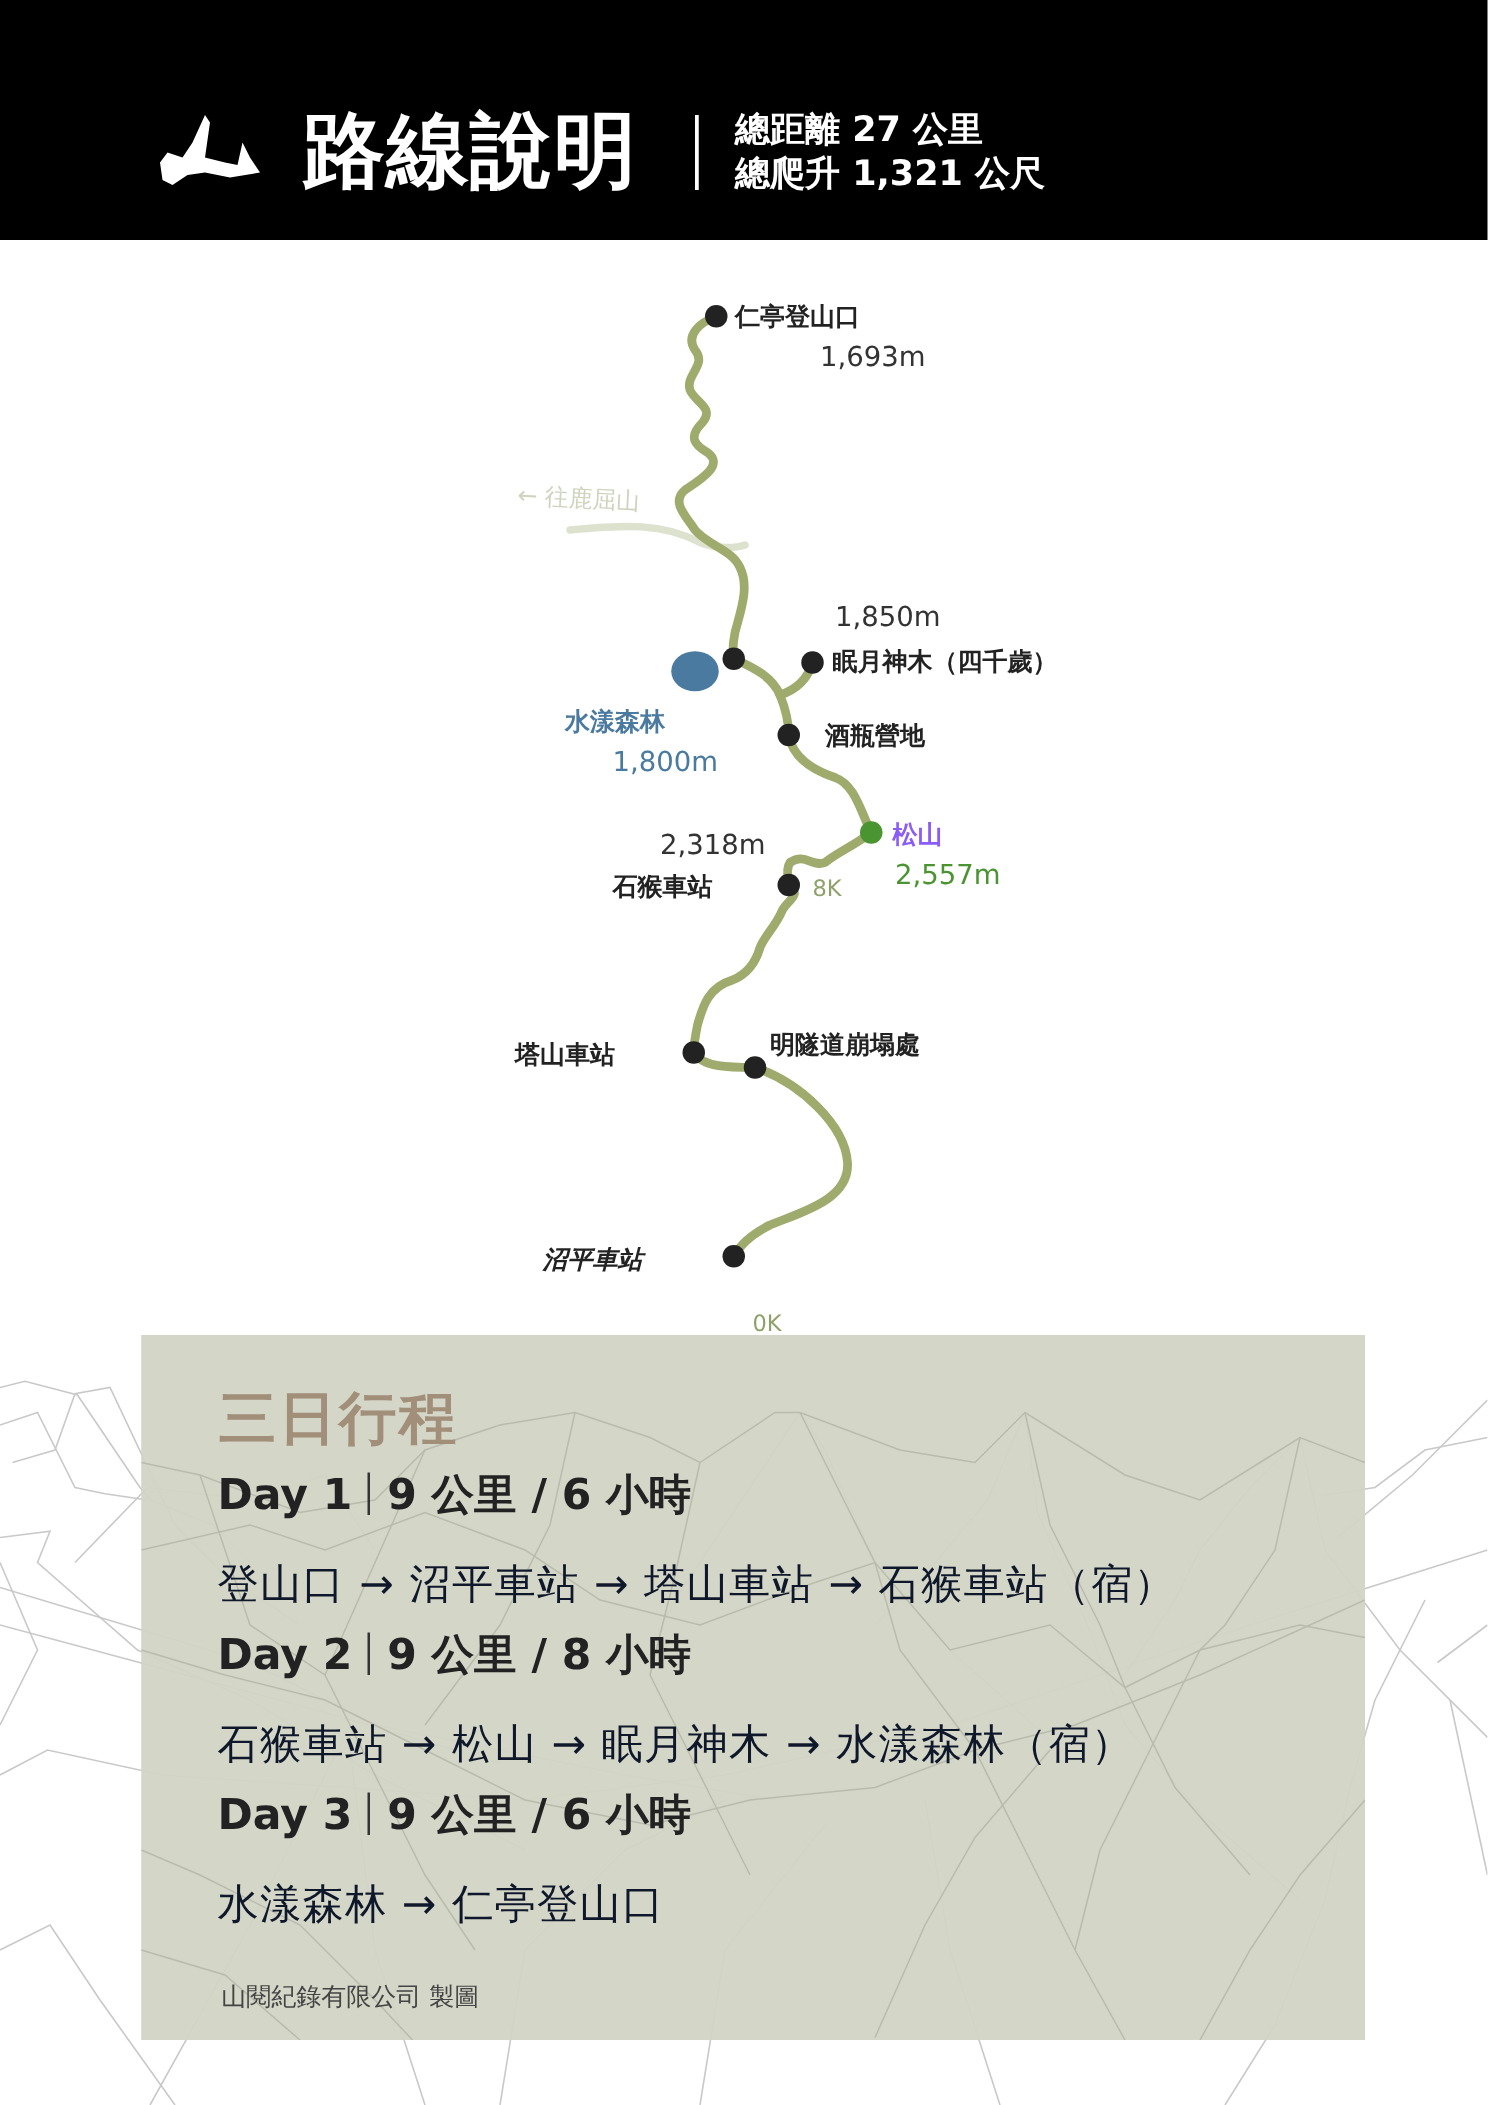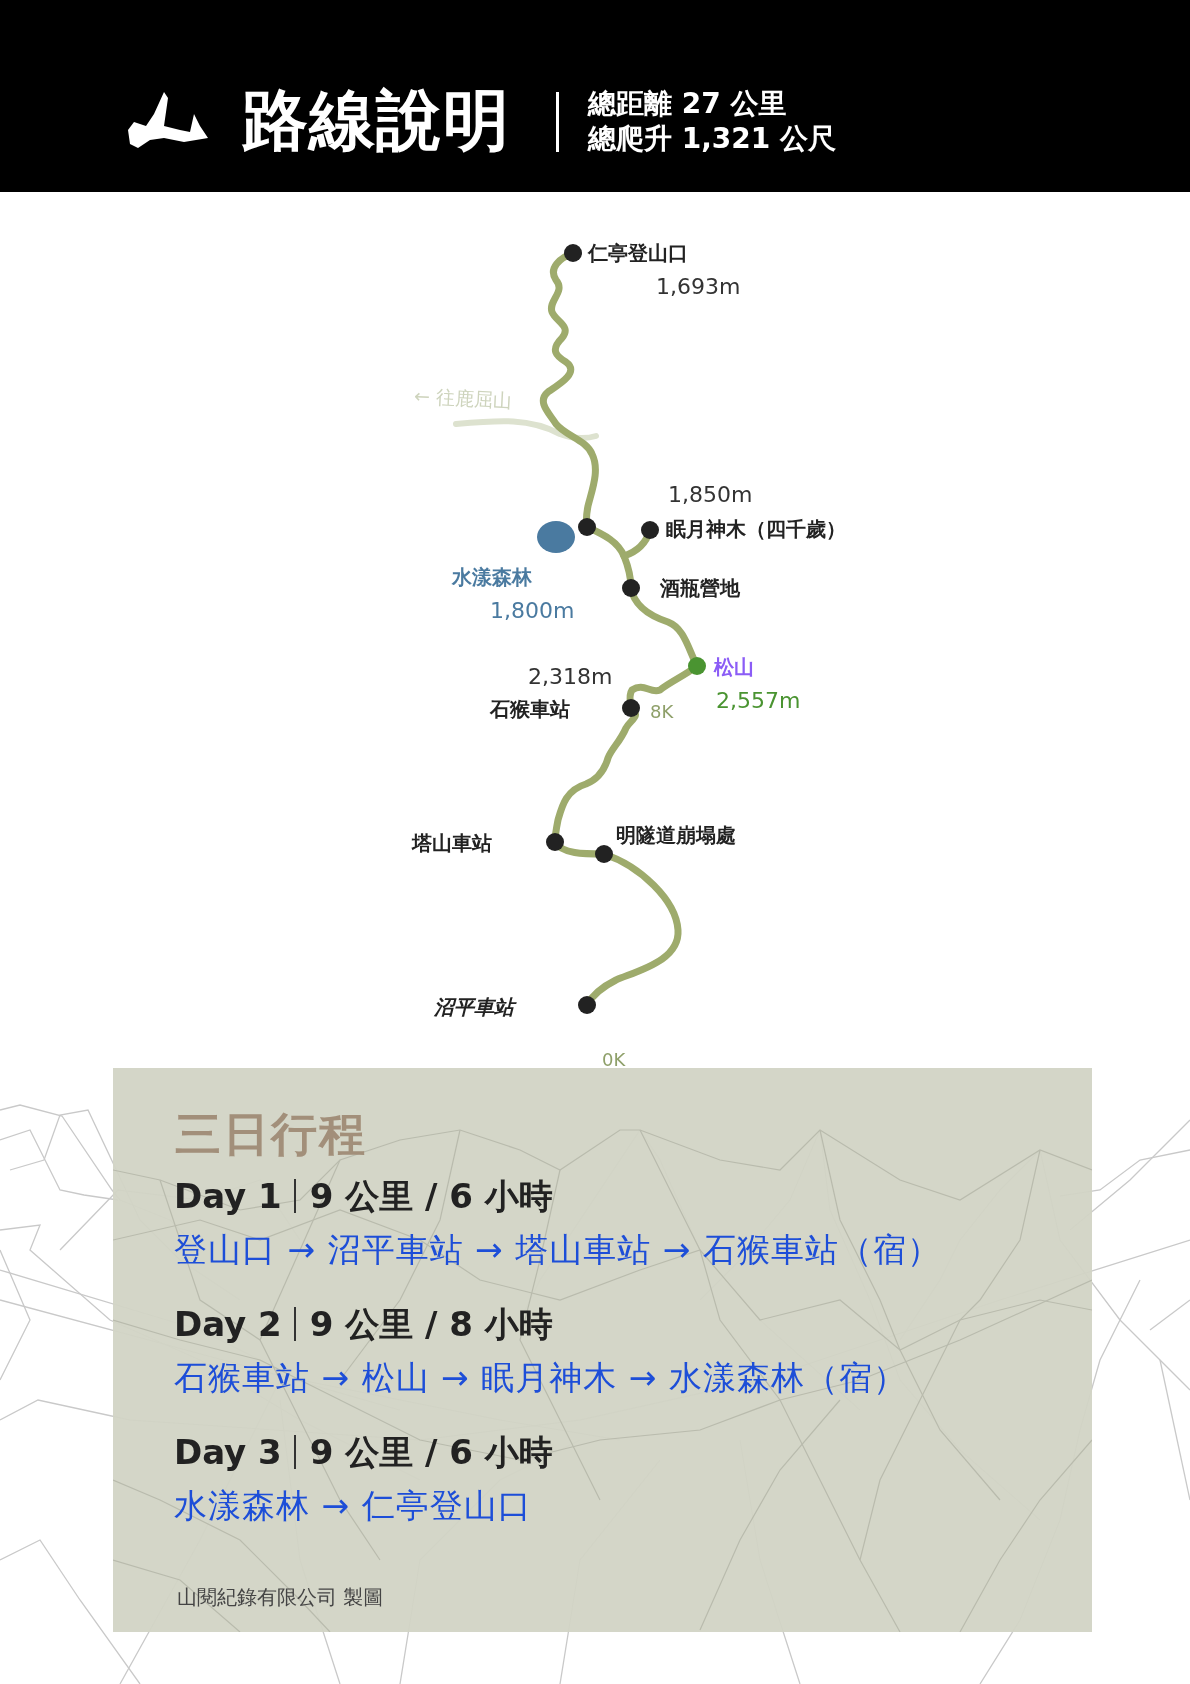--- a/index.html
+++ b/index.html
@@ -47,21 +47,21 @@
   }
   .itinerary-mtn { position: absolute; left: 0; top: 0; }
   .itin-title {
     position: absolute; left: 62px; top: 36px;
     font-family: "DejaVu Serif", "Liberation Serif", serif;
     font-weight: bold; font-size: 46px; color: #a28f7a; letter-spacing: 2px;
   }
   .day { position: absolute; left: 61px; }
   .day-head { font-weight: bold; font-size: 34px; line-height: 44px; color: #222222; white-space: nowrap; }
   .day-head .sep { display: inline-block; width: 2px; height: 34px; background: #333; vertical-align: -5px; margin: 0 14px 0 12px; }
-  .day-route { font-size: 33px; line-height: 44px; color: #1d4ed8; margin-top: 10px; white-space: nowrap; letter-spacing: 1px; }
+  .day-route { font-size: 33px; line-height: 44px; color: #0f172a; margin-top: 27px; white-space: nowrap; letter-spacing: 1px; }
   .credit { position: absolute; left: 64px; top: 516px; font-size: 20px; color: #444444; }
 </style>
 </head>
 <body>
 
 <div class="header">
   <svg class="header-logo" viewBox="0 0 86 66">
     <path d="M4 44 L10 36 L22 40 L30 28 L40 6 L44 12 L40 40 L56 44 L66 46 L70 28 L76 40 L84 52 L60 56 L40 52 L26 54 L14 62 L6 58 Z" fill="#ffffff"></path>
   </svg>
   <div class="header-title">路線說明</div>

